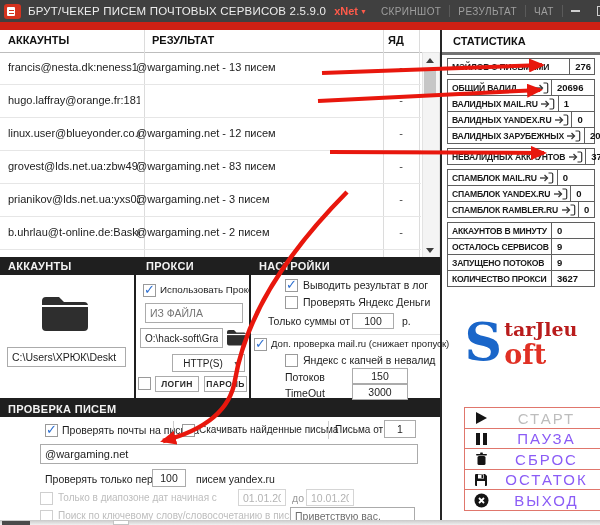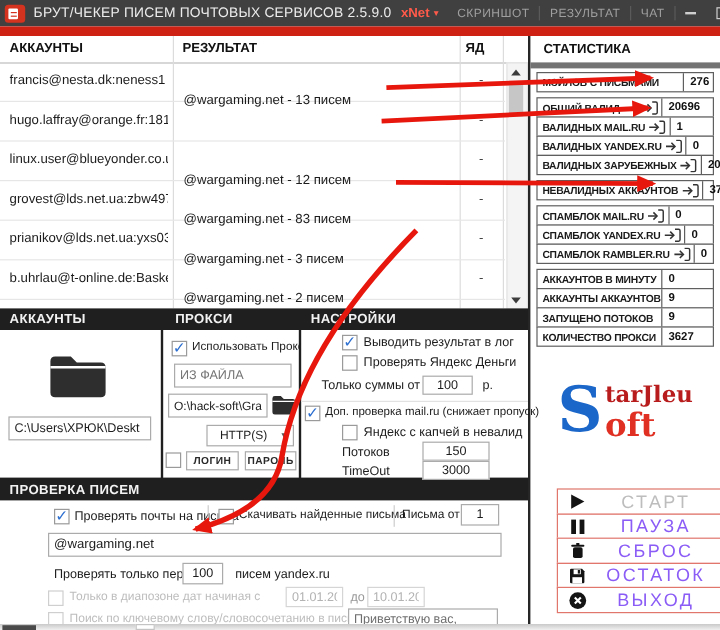--- a/index.html
+++ b/index.html
@@ -22,31 +22,31 @@
   .glyph-min{width:9px;height:2px;background:#cfcfcf;}
   .glyph-max{width:8px;height:8px;border:1.5px solid #cfcfcf;}
   .red-strip{left:0;top:22px;width:600px;height:8px;background:#cf2014;}
   
   .tbl-header{left:0;top:30px;width:440px;height:22px;border-bottom:1px solid #bdbdbd;background:#fff;}
   .tbl-header span{position:absolute;top:4px;font-size:11px;font-weight:bold;color:#111;}
   .col-sep{position:absolute;top:30px;width:1px;height:227px;background:#dcdcdc;}
   .tbl-rows{left:0;top:52px;width:421px;height:205px;overflow:hidden;}
   .trow{height:32px;border-bottom:1px solid #e6e6e6;position:relative;font-size:11px;color:#1c1c1c;}
   .trow .c-acc{position:absolute;left:8px;top:9px;width:132px;white-space:nowrap;overflow:hidden;}
-  .trow .c-res{position:absolute;left:153px;top:9px;white-space:nowrap;margin-top:17px;}
+  .trow .c-res{position:absolute;left:136px;top:9px;white-space:nowrap;}
   .trow .c-yad{position:absolute;left:383px;width:36px;top:9px;text-align:center;color:#444;}
   
   .sbar{left:422px;top:52px;width:16px;height:204px;background:#f4f4f4;border:1px solid #e3e3e3;}
   .sb-btn{position:absolute;left:0;width:14px;height:14px;display:flex;align-items:center;justify-content:center;}
   .tri-up{width:0;height:0;border-left:4px solid transparent;border-right:4px solid transparent;border-bottom:5px solid #3c3c3c;}
   .tri-dn{width:0;height:0;border-left:4px solid transparent;border-right:4px solid transparent;border-top:5px solid #3c3c3c;}
   .sb-thumb{position:absolute;left:1px;top:16px;width:12px;height:28px;background:#c6c6c6;}
   
   .right-col{left:440px;top:30px;width:160px;height:490px;background:#fff;border-left:2px solid #262626;box-sizing:border-box;}
-  .stats-hdr{height:22px;border-bottom:5px solid #737373;display:flex;align-items:center;}
+  .stats-hdr{height:22px;border-bottom:3px solid #737373;display:flex;align-items:center;}
   .stats-hdr span{font-size:11px;font-weight:bold;color:#111;padding-left:11px;}
   .stats-list{padding-top:3px;}
   .srow{display:flex;align-items:center;height:17px;border:1px solid #5f5f5f;margin:0 5px;box-sizing:border-box;background:#fff;}
   .srow + .srow{margin-top:-1px;}
   .srow.gap{margin-top:4px;}
   .s-label{flex:1;font-size:8.6px;font-weight:bold;color:#1a1a1a;padding-left:4px;white-space:nowrap;letter-spacing:-.2px;}
   .s-ico{width:20px;flex:none;display:flex;align-items:center;justify-content:center;}
   .s-val{width:43px;flex:none;border-left:1px solid #5f5f5f;height:100%;display:flex;align-items:center;font-size:9.5px;font-weight:bold;color:#111;padding-left:5px;box-sizing:border-box;}
   
   .logo-box{position:absolute;left:442px;top:288px;width:158px;height:110px;text-align:center;}
@@ -274,21 +274,21 @@
             <path d="M9.5 1 h3 a1.2 1.2 0 0 1 1.2 1.2 v7.6 a1.2 1.2 0 0 1 -1.2 1.2 h-3" stroke="#333" stroke-width="1.2" fill="none"></path>
           </svg>
         </span>
       <span class="s-val">0</span>
     </div>
     <div class="srow gap">
       <span class="s-label">АККАУНТОВ В МИНУТУ</span>
       <span class="s-val">0</span>
     </div>
     <div class="srow">
-      <span class="s-label">АККАУНТЫ АККАУНТОВ</span>
+      <span class="s-label">ОСТАЛОСЬ СЕРВИСОВ</span>
       <span class="s-val">9</span>
     </div>
     <div class="srow">
       <span class="s-label">ЗАПУЩЕНО ПОТОКОВ</span>
       <span class="s-val">9</span>
     </div>
     <div class="srow">
       <span class="s-label">КОЛИЧЕСТВО ПРОКСИ</span>
       <span class="s-val">3627</span>
     </div>

